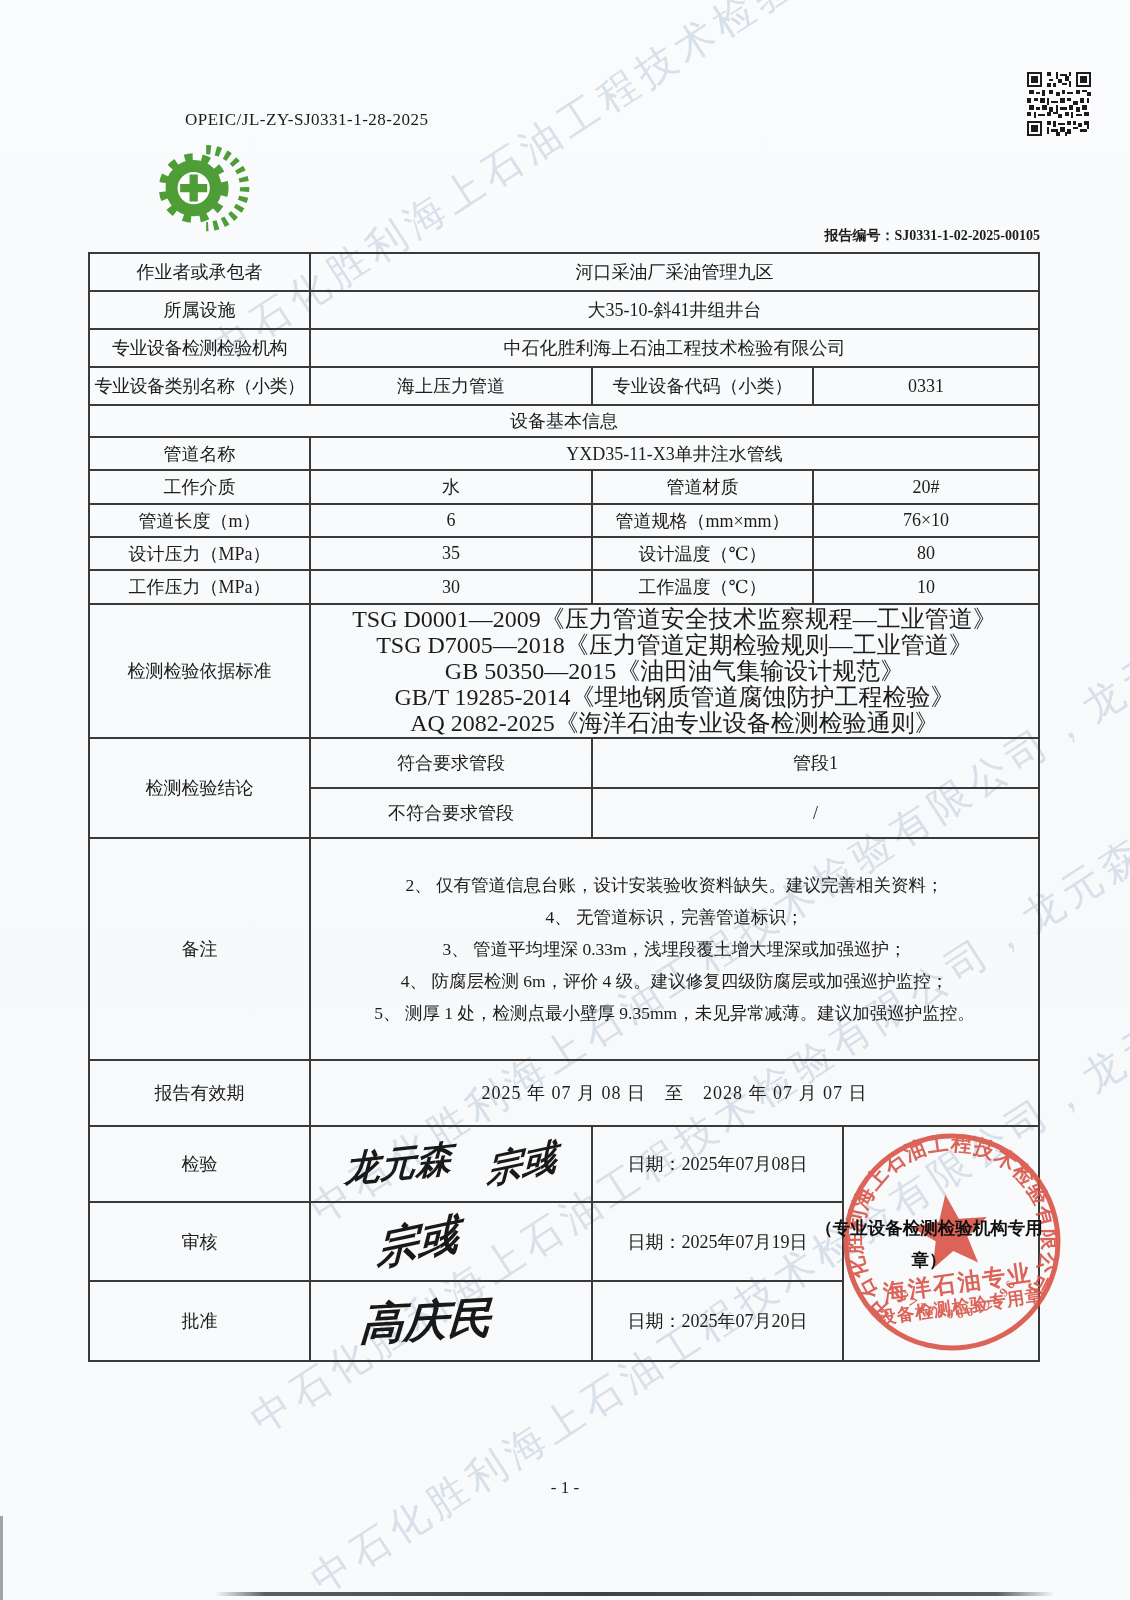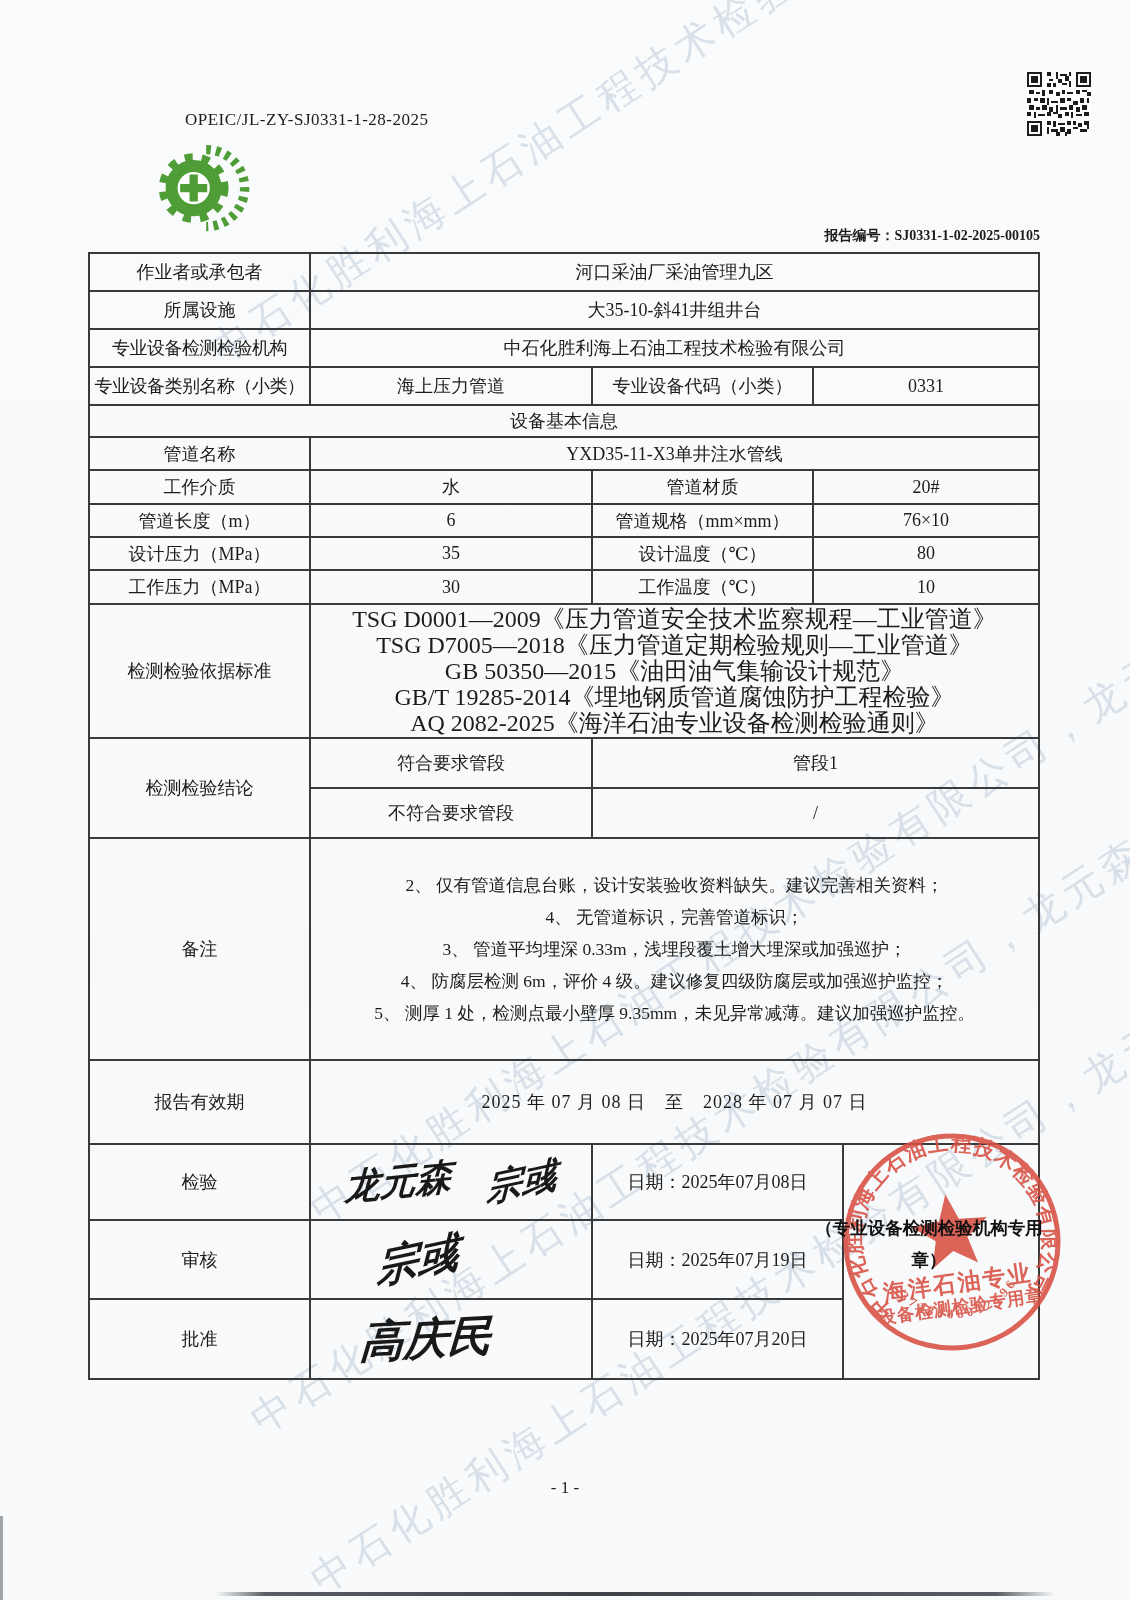--- a/index.html
+++ b/index.html
@@ -182,21 +182,21 @@
       <tr style="height:222px">
         <td>备注</td>
         <td colspan="4" class="left-list">
           <div class="rmk-line">2、 仅有管道信息台账，设计安装验收资料缺失。建议完善相关资料；</div>
           <div class="rmk-line">4、 无管道标识，完善管道标识；</div>
           <div class="rmk-line">3、 管道平均埋深 0.33m，浅埋段覆土增大埋深或加强巡护；</div>
           <div class="rmk-line">4、 防腐层检测 6m，评价 4 级。建议修复四级防腐层或加强巡护监控；</div>
           <div class="rmk-line">5、 测厚 1 处，检测点最小壁厚 9.35mm，未见异常减薄。建议加强巡护监控。</div>
         </td>
       </tr>
-      <tr style="height:84px">
+      <tr style="height:66px">
         <td>报告有效期</td>
         <td colspan="4" class="validity-val">2025 年 07 月 08 日　至　2028 年 07 月 07 日</td>
       </tr>
       <tr style="height:76px">
         <td>检验</td>
         <td class="sigcell">
           <div class="sigwrap">
             <span class="sig">龙元森</span>
             <span class="sig" style="transform:rotate(-12deg) skewX(-14deg);">宗彧</span>
           </div>

